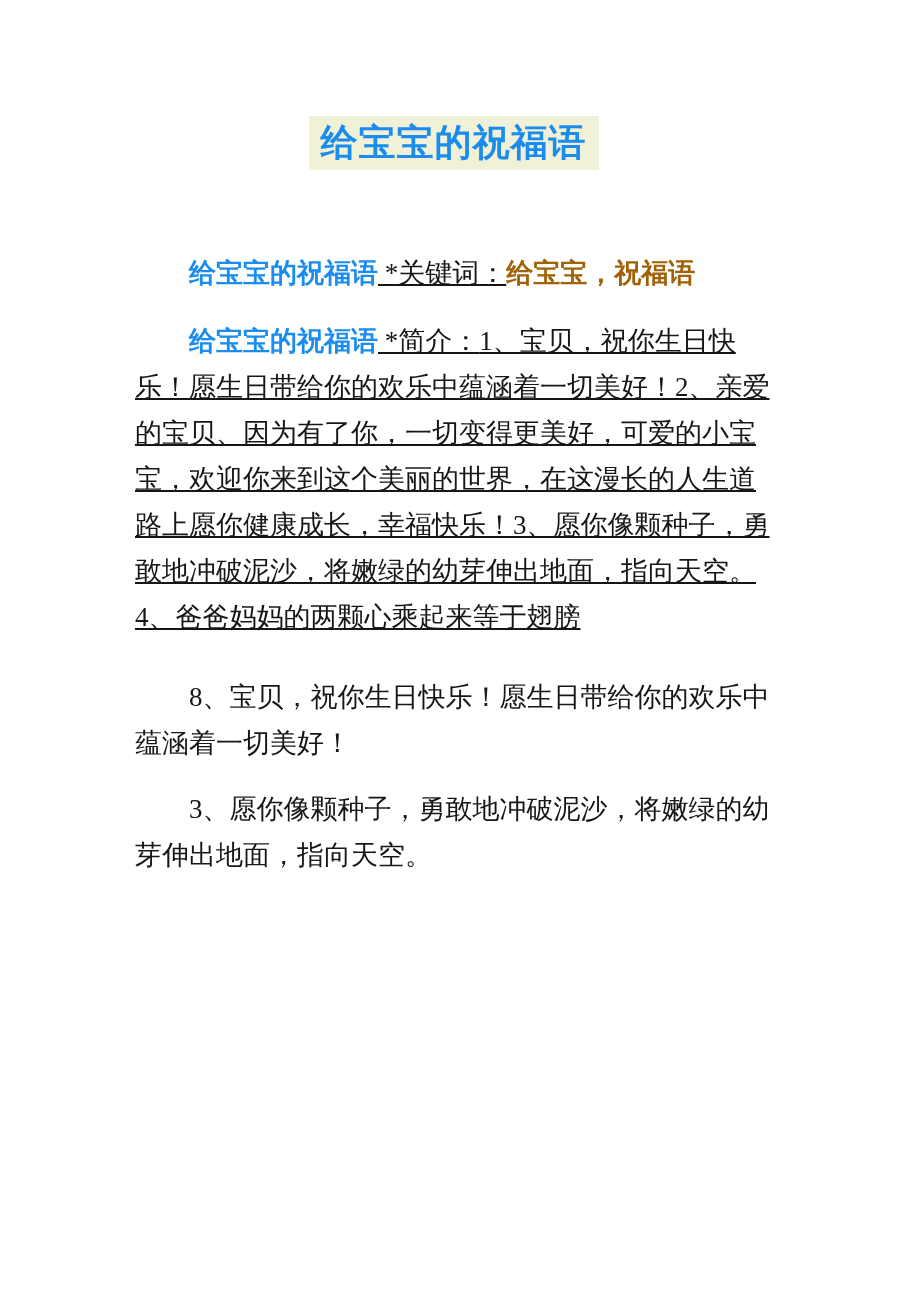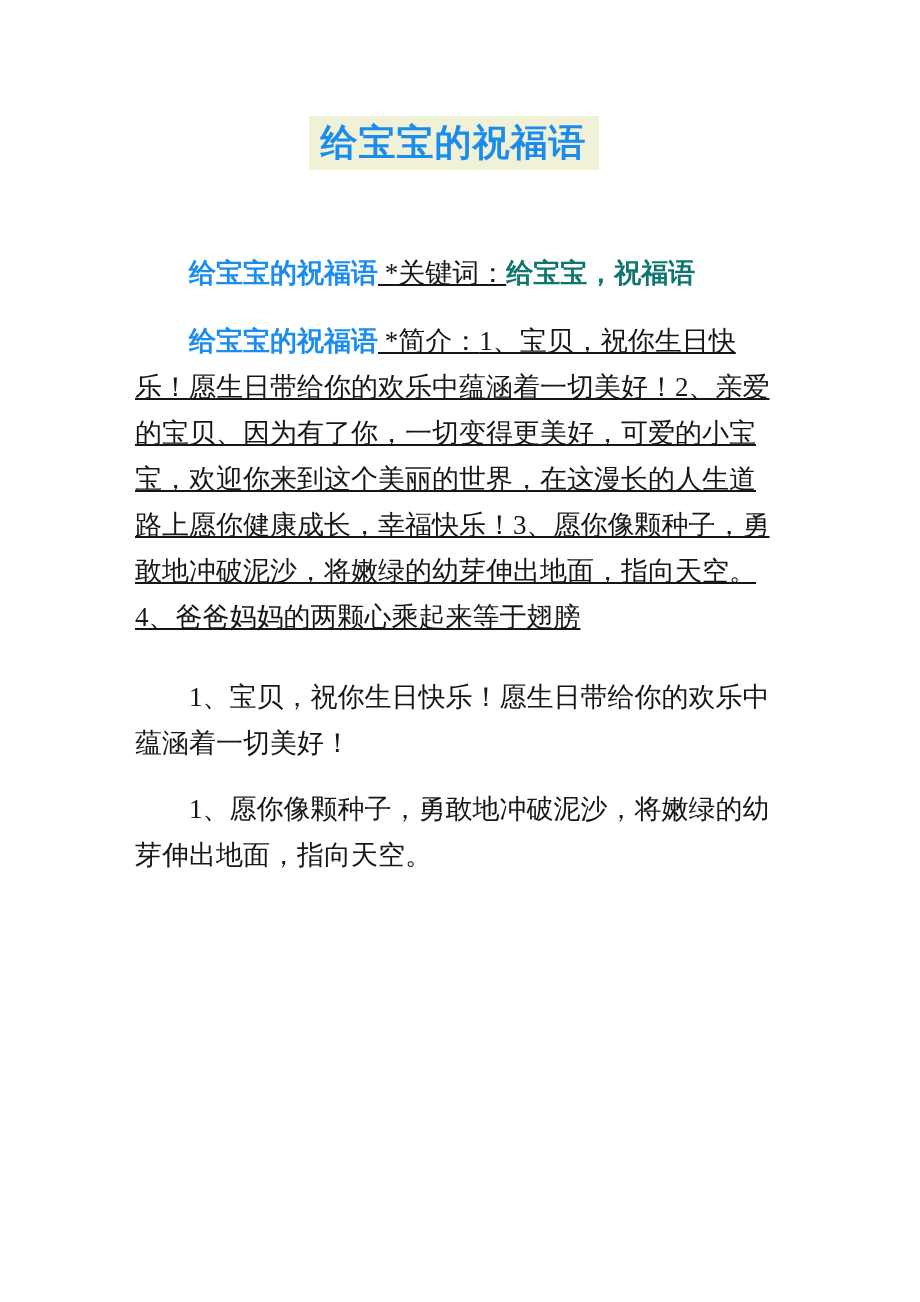--- a/index.html
+++ b/index.html
@@ -46,21 +46,21 @@
     margin-bottom: 34px;
   }
   .lead {
     font-family: "Liberation Sans", "DejaVu Sans", sans-serif;
     font-weight: bold;
     color: #1a8cee;
   }
   .kw-value {
     font-family: Liberation Mono, monospace;
     font-weight: bold;
-    color: #0f766e;
+    color: #a16207;
   }
   .plain {
     color: #161616;
     text-decoration: underline;
   }
 </style>
 </head>
 <body>
 
 <div class="page">
@@ -69,21 +69,21 @@
     <h1 class="doc-title">给宝宝的祝福语</h1>
   </div>
 
   <div class="content">
 
     <p><span class="lead">给宝宝的祝福语</span><span class="plain"> *关键词：</span><span class="kw-value">给宝宝，祝福语</span></p>
 
     <p class="intro-para"><span class="lead">给宝宝的祝福语</span><span class="plain"> *简介：</span><span class="plain">1、宝贝，祝你生日快乐！愿生日带给你的欢乐中蕴涵着一切美好！2、亲爱的宝贝、因为有了你，一切变得更美好，可爱的小宝宝，欢迎你来到这个美丽的世界，在这漫长的人生道路上愿你健康成长，幸福快乐！3、愿你像颗种子，勇敢地冲破泥沙，将嫩绿的幼芽伸出地面，指向天空。4、爸爸妈妈的两颗心乘起来等于翅膀</span></p>
 
 
-    <p>1、宝贝，祝你生日快乐！愿生日带给你的欢乐中蕴涵着一切美好！</p>
+    <p>8、宝贝，祝你生日快乐！愿生日带给你的欢乐中蕴涵着一切美好！</p>
 
 
-    <p>1、愿你像颗种子，勇敢地冲破泥沙，将嫩绿的幼芽伸出地面，指向天空。</p>
+    <p>3、愿你像颗种子，勇敢地冲破泥沙，将嫩绿的幼芽伸出地面，指向天空。</p>
 
 
   </div>
 
 </div>
 
 </body></html>

